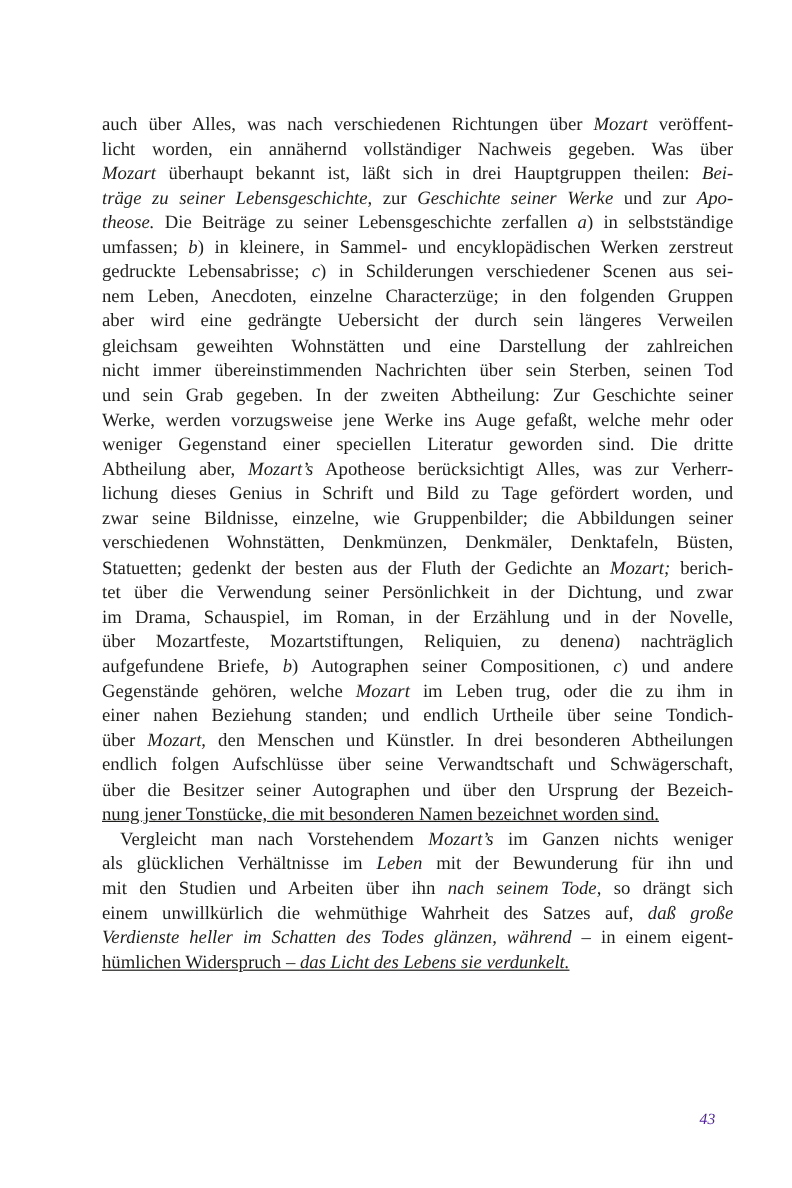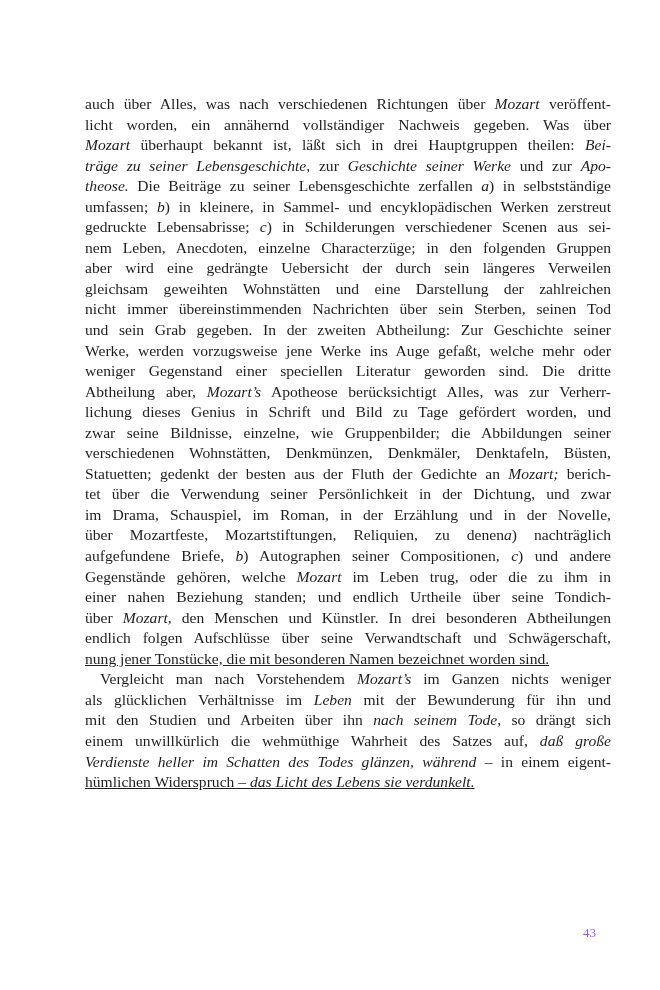--- a/index.html
+++ b/index.html
@@ -36,21 +36,22 @@
   }
   .line.indent { text-indent: 15px; }
   .it { font-style: italic; }
   .folio {
     position: absolute;
     top: 925px;
     left: 85px;
     width: 511px;
     text-align: right;
     font-size: 13px;
-    color: #8b5cf6;
+    color: #4c1d95;
+    font-style: italic;
   }
 </style>
 </head>
 <body>
 
 <div class="page">
   <div class="text-block">
       <div class="paragraph">
         <div class="line"><span>auch über Alles, was nach verschiedenen Richtungen über </span><span class="it">Mozart</span><span> veröffent-</span></div>
         <div class="line"><span>licht worden, ein annähernd vollständiger Nachweis gegeben. Was über</span></div>
@@ -72,20 +73,21 @@
         <div class="line"><span>verschiedenen Wohnstätten, Denkmünzen, Denkmäler, Denktafeln, Büsten,</span></div>
         <div class="line"><span>Statuetten; gedenkt der besten aus der Fluth der Gedichte an </span><span class="it">Mozart;</span><span> berich-</span></div>
         <div class="line"><span>tet über die Verwendung seiner Persönlichkeit in der Dichtung, und zwar</span></div>
         <div class="line"><span>im Drama, Schauspiel, im Roman, in der Erzählung und in der Novelle,</span></div>
         <div class="line"><span>über Mozartfeste, Mozartstiftungen, Reliquien, zu denen</span><span class="it">a</span><span>) nachträglich</span></div>
         <div class="line"><span>aufgefundene Briefe, </span><span class="it">b</span><span>) Autographen seiner Compositionen, </span><span class="it">c</span><span>) und andere</span></div>
         <div class="line"><span>Gegenstände gehören, welche </span><span class="it">Mozart</span><span> im Leben trug, oder die zu ihm in</span></div>
         <div class="line"><span>einer nahen Beziehung standen; und endlich Urtheile über seine Tondich-</span></div>
         <div class="line"><span>über </span><span class="it">Mozart,</span><span> den Menschen und Künstler. In drei besonderen Abtheilungen</span></div>
         <div class="line"><span>endlich folgen Aufschlüsse über seine Verwandtschaft und Schwägerschaft,</span></div>
+        <div class="line"><span>über die Besitzer seiner Autographen und über den Ursprung der Bezeich-</span></div>
         <div class="line no-just"><span>nung jener Tonstücke, die mit besonderen Namen bezeichnet worden sind.</span></div>
       </div>
       <div class="paragraph">
         <div class="line indent"><span>Vergleicht man nach Vorstehendem </span><span class="it">Mozart’s</span><span> im Ganzen nichts weniger</span></div>
         <div class="line"><span>als glücklichen Verhältnisse im </span><span class="it">Leben</span><span> mit der Bewunderung für ihn und</span></div>
         <div class="line"><span>mit den Studien und Arbeiten über ihn </span><span class="it">nach seinem Tode,</span><span> so drängt sich</span></div>
         <div class="line"><span>einem unwillkürlich die wehmüthige Wahrheit des Satzes auf, </span><span class="it">daß große</span></div>
         <div class="line"><span class="it">Verdienste heller im Schatten des Todes glänzen, während</span><span> – in einem eigent-</span></div>
         <div class="line no-just"><span>hümlichen Widerspruch – </span><span class="it">das Licht des Lebens sie verdunkelt.</span></div>
       </div>

